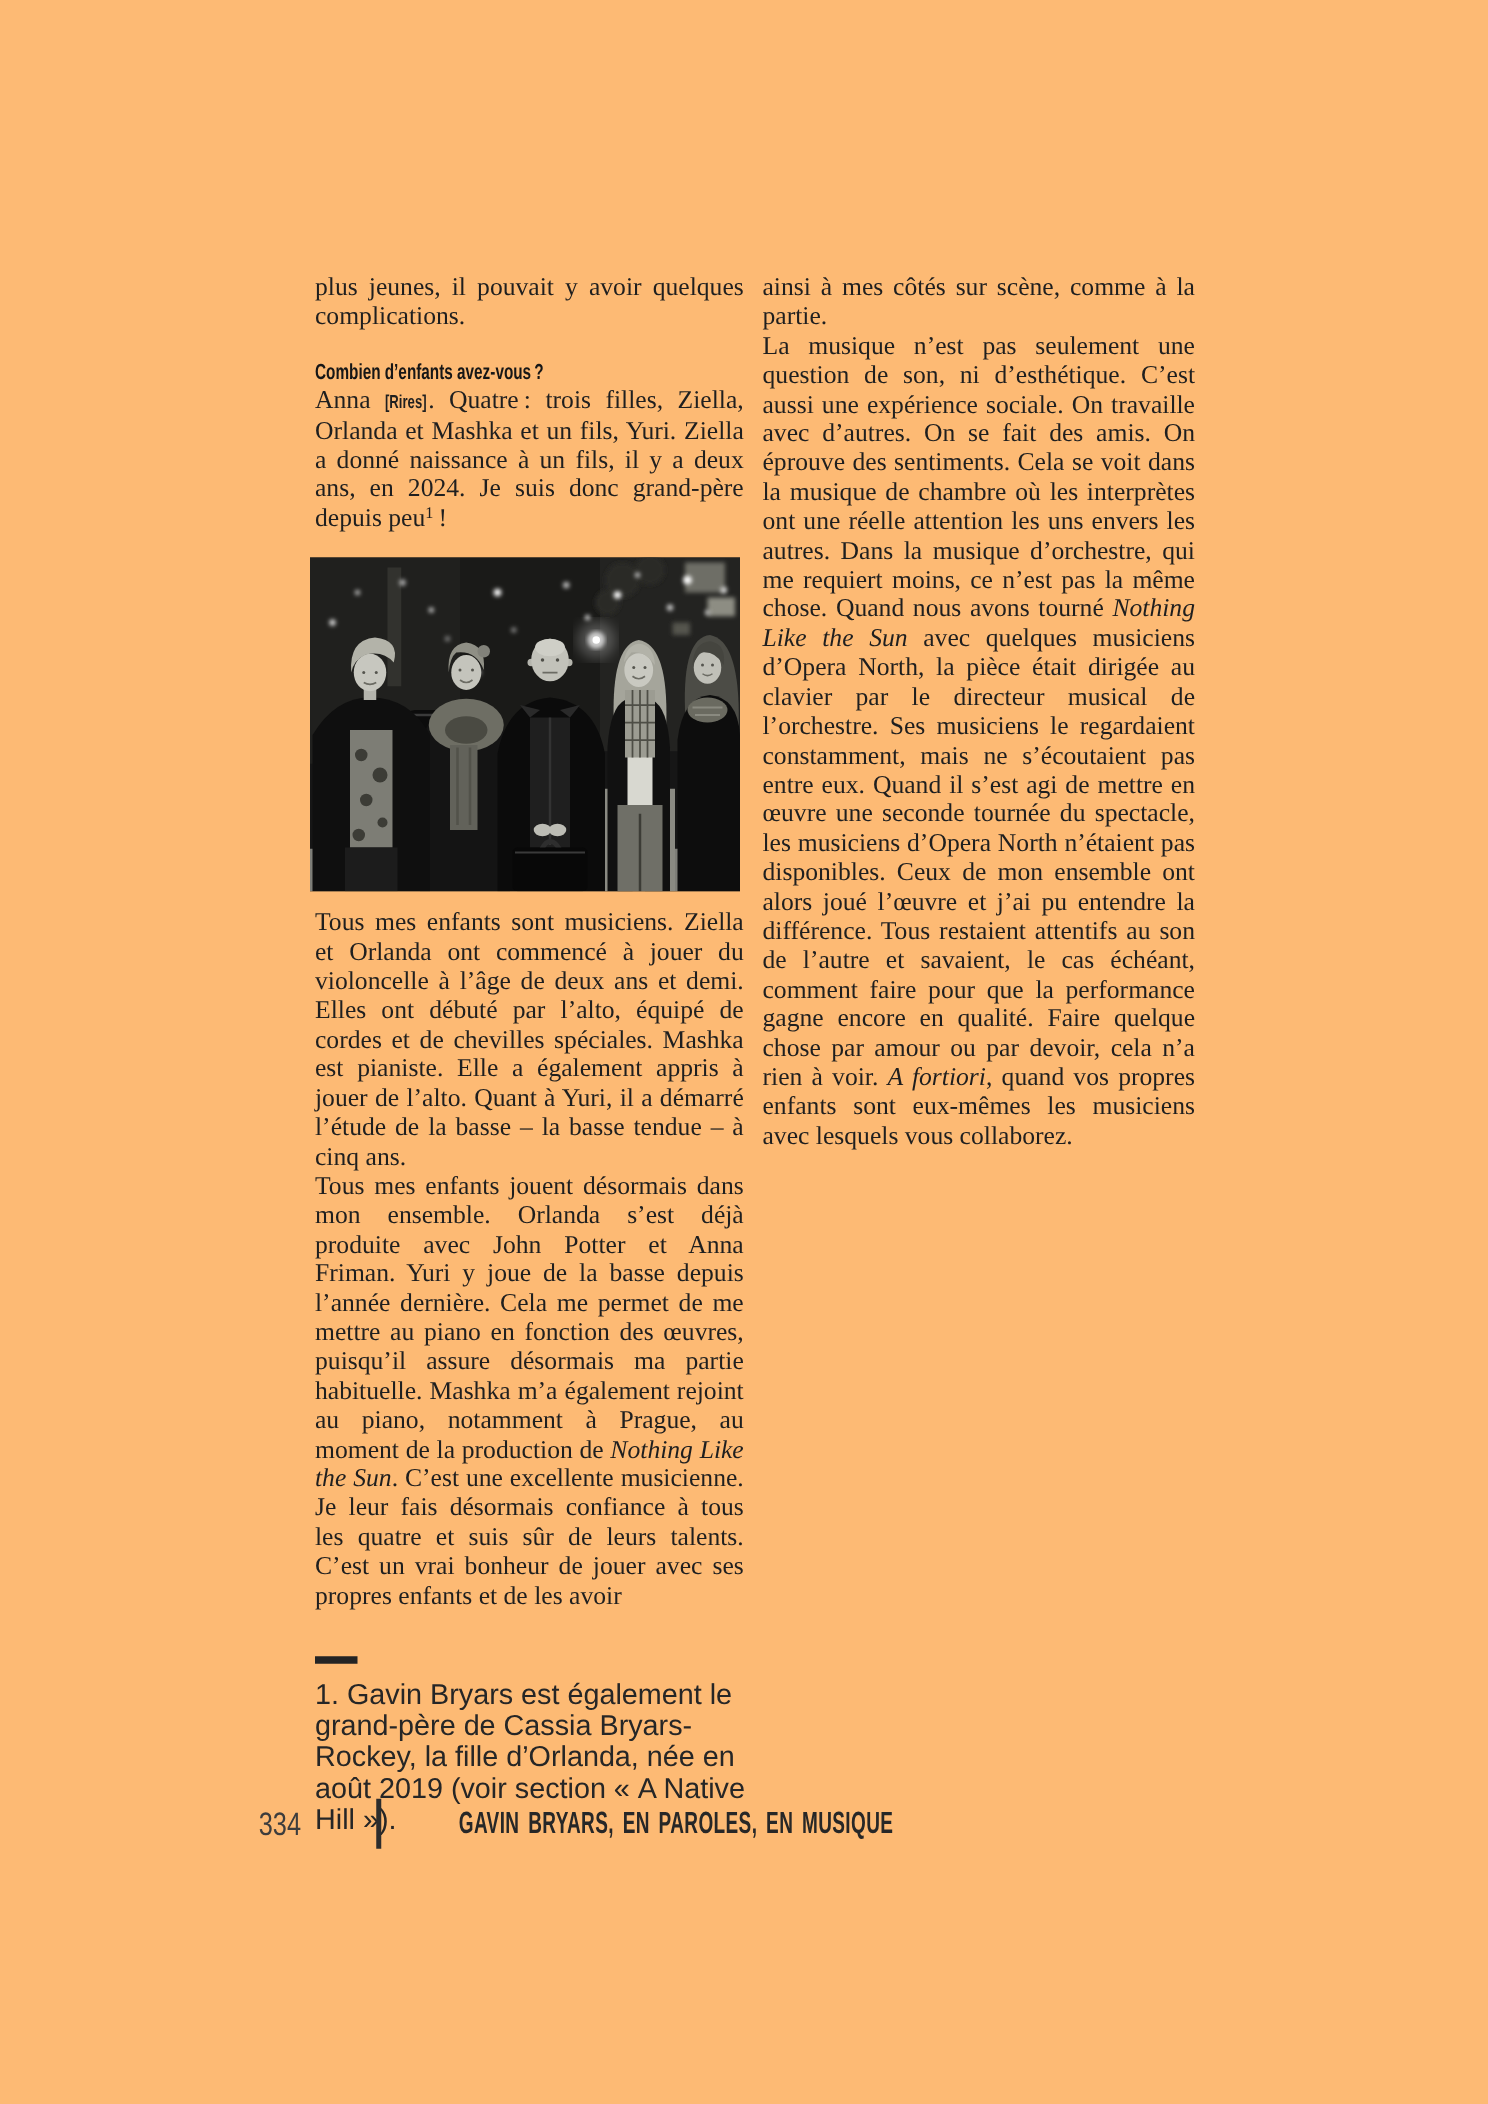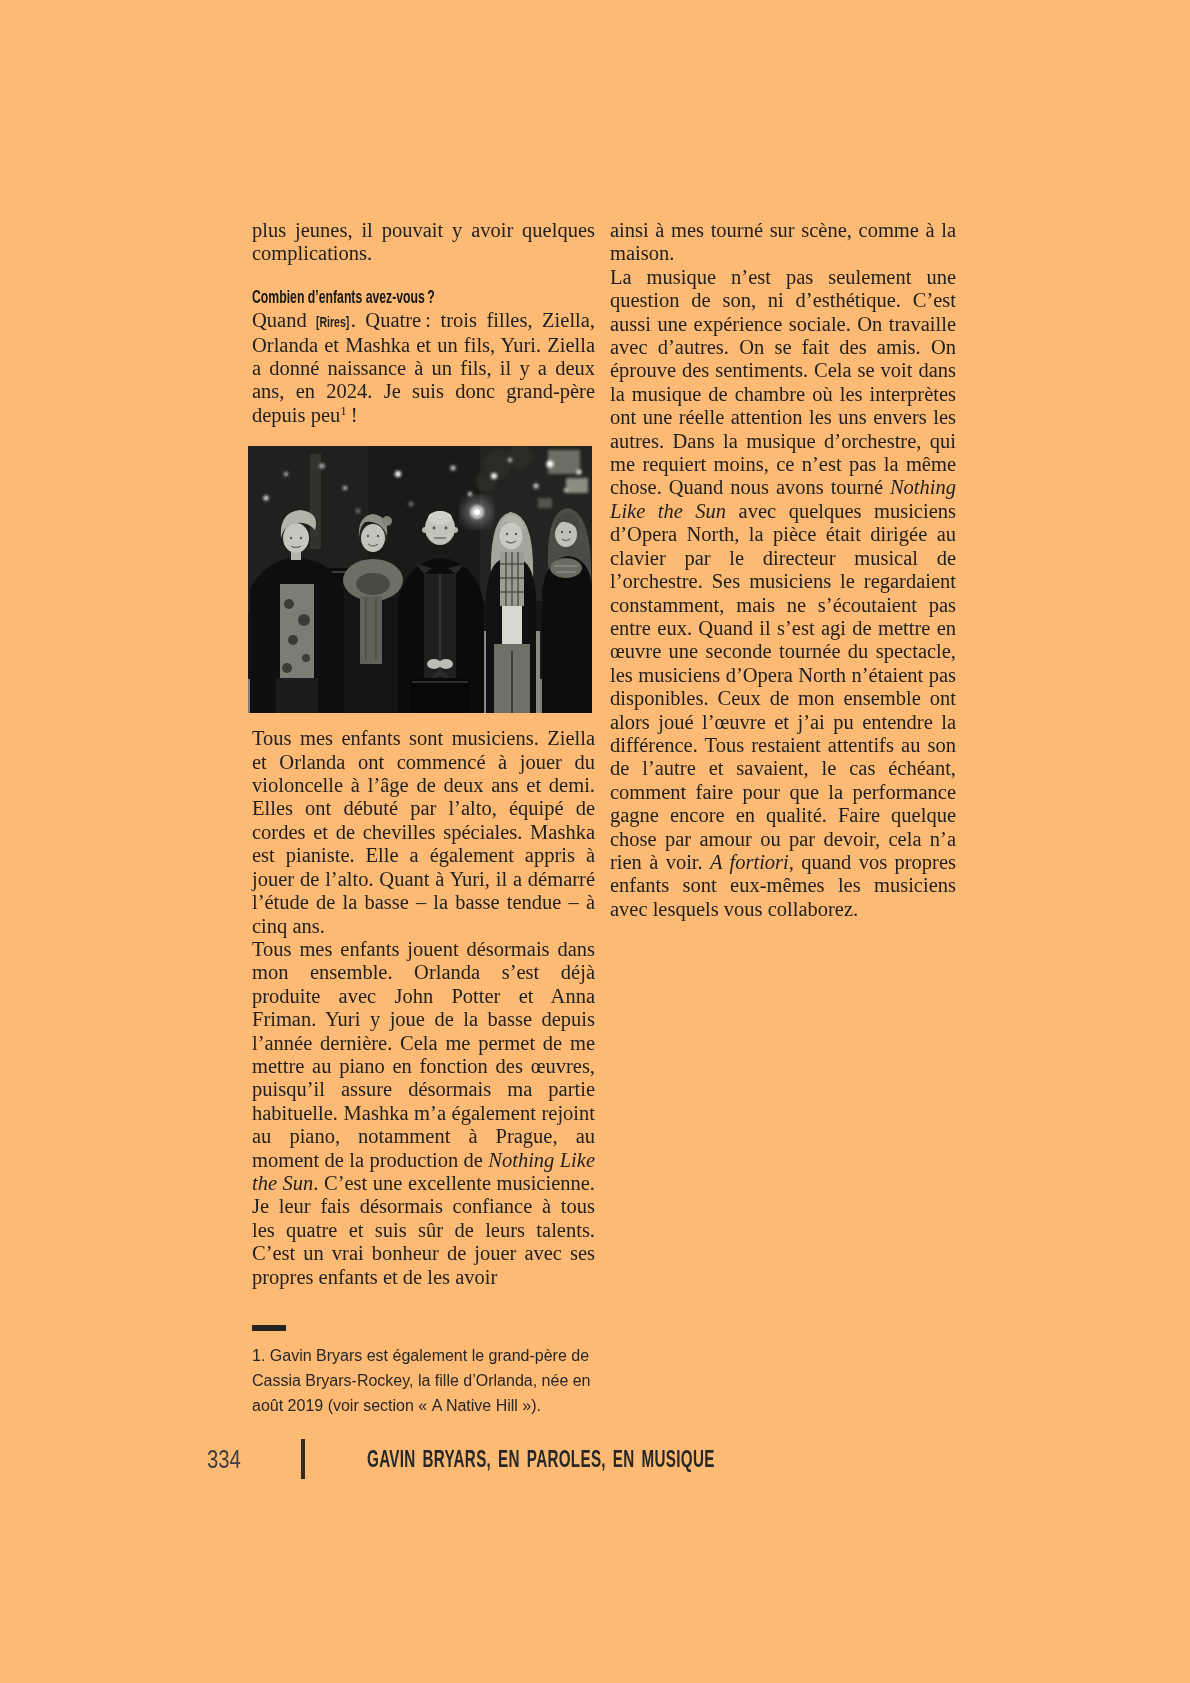--- a/index.html
+++ b/index.html
@@ -59,21 +59,21 @@
     position:absolute;
     left:252px;top:1325px;width:346px;
   }
   .footnote-rule{
     width:34px;height:6px;background:#242424;
     margin:0 0 12px 0;
   }
   .footnote-text{
     margin:0;
     font-family:"Liberation Sans", sans-serif;
-    font-size:16px;
+    font-size:23px;
     line-height:25px;
     color:#262626;
     text-align:left;
   }
   .footer{
     position:absolute;
     left:207px;top:1438px;
     display:flex;
     align-items:center;
     height:42px;
@@ -106,21 +106,21 @@
 </head>
 <body>
 
 <div class="page">
 
   <div class="col col-left">
     <p>plus jeunes, il pouvait y avoir quelques complications.</p>
 
     <div class="question-heading">Combien d’enfants avez-vous ?</div>
 
-    <p><span>Quand </span><span class="rires">[Rires]</span><span>. Quatre : trois filles, Ziella, Orlanda et Mashka et un fils, Yuri. Ziella a donné naissance à un fils, il y a deux ans, en 2024. Je suis donc grand-père depuis peu</span><sup class="note-ref">1</sup><span> !</span></p>
+    <p><span>Anna </span><span class="rires">[Rires]</span><span>. Quatre : trois filles, Ziella, Orlanda et Mashka et un fils, Yuri. Ziella a donné naissance à un fils, il y a deux ans, en 2024. Je suis donc grand-père depuis peu</span><sup class="note-ref">1</sup><span> !</span></p>
 
     <figure class="photo-figure" role="img" aria-label="Photo en noir et blanc, de nuit dans une rue : Gavin Bryars entouré de ses quatre enfants">
       <svg width="344" height="267" viewBox="0 0 344 267" xmlns="http://www.w3.org/2000/svg">
         <defs>
           <filter id="b1">
               <feGaussianBlur stdDeviation="1.6"></feGaussianBlur>
             </filter>
           <filter id="b2">
               <feGaussianBlur stdDeviation="5"></feGaussianBlur>
             </filter>
@@ -253,21 +253,21 @@
         <rect x="162" y="232" width="60" height="35" rx="4" fill="#080808"></rect>
         <line x1="164" y1="236" x2="220" y2="236" stroke="#3a3a3a" stroke-width="1.5"></line>
       </svg>
     </figure>
 
     <p>Tous mes enfants sont musiciens. Ziella et Orlanda ont commencé à jouer du violoncelle à l’âge de deux ans et demi. Elles ont débuté par l’alto, équipé de cordes et de chevilles spéciales. Mashka est pianiste. Elle a également appris à jouer de l’alto. Quant à Yuri, il a démarré l’étude de la basse – la basse tendue – à cinq ans.</p>
     <p><span>Tous mes enfants jouent désormais dans mon ensemble. Orlanda s’est déjà produite avec John Potter et Anna Friman. Yuri y joue de la basse depuis l’année dernière. Cela me permet de me mettre au piano en fonction des œuvres, puisqu’il assure désormais ma partie habituelle. Mashka m’a également rejoint au piano, notamment à Prague, au moment de la production de </span><span class="italic">Nothing Like the Sun</span><span>. C’est une excellente musicienne. Je leur fais désormais confiance à tous les quatre et suis sûr de leurs talents. C’est un vrai bonheur de jouer avec ses propres enfants et de les avoir</span></p>
   </div>
 
   <div class="col col-right">
-    <p>ainsi à mes tourné sur scène, comme à la maison.</p>
+    <p>ainsi à mes côtés sur scène, comme à la partie.</p>
     <p><span>La musique n’est pas seulement une question de son, ni d’esthétique. C’est aussi une expérience sociale. On travaille avec d’autres. On se fait des amis. On éprouve des sentiments. Cela se voit dans la musique de chambre où les interprètes ont une réelle attention les uns envers les autres. Dans la musique d’orchestre, qui me requiert moins, ce n’est pas la même chose. Quand nous avons tourné </span><span class="italic">Nothing Like the Sun</span><span> avec quelques musiciens d’Opera North, la pièce était dirigée au clavier par le directeur musical de l’orchestre. Ses musiciens le regardaient constamment, mais ne s’écoutaient pas entre eux. Quand il s’est agi de mettre en œuvre une seconde tournée du spectacle, les musiciens d’Opera North n’étaient pas disponibles. Ceux de mon ensemble ont alors joué l’œuvre et j’ai pu entendre la différence. Tous restaient attentifs au son de l’autre et savaient, le cas échéant, comment faire pour que la performance gagne encore en qualité. Faire quelque chose par amour ou par devoir, cela n’a rien à voir. </span><span class="italic">A fortiori</span><span>, quand vos propres enfants sont eux-mêmes les musiciens avec lesquels vous collaborez.</span></p>
   </div>
 
   <div class="footnote">
     <div class="footnote-rule"></div>
     <p class="footnote-text">1. Gavin Bryars est également le grand-père de Cassia Bryars-Rockey, la fille d’Orlanda, née en août 2019 (voir section «&nbsp;A Native Hill&nbsp;»).</p>
   </div>
 
   <div class="footer">
     <div class="page-number">334</div>

